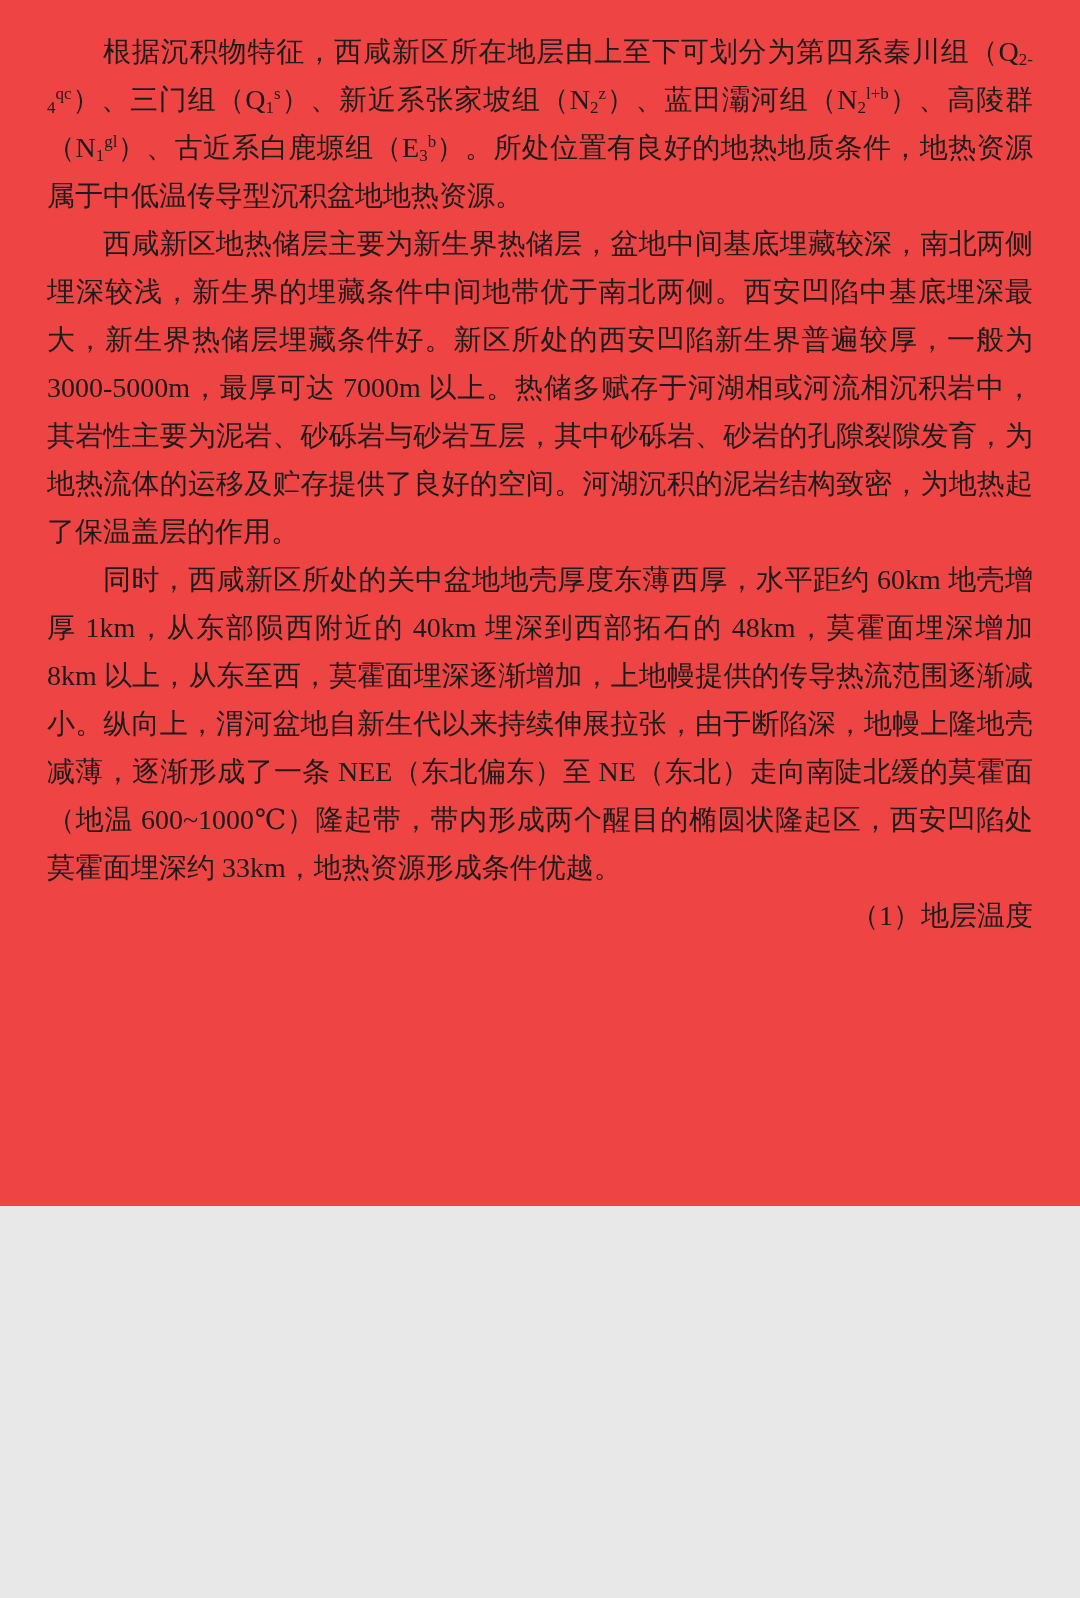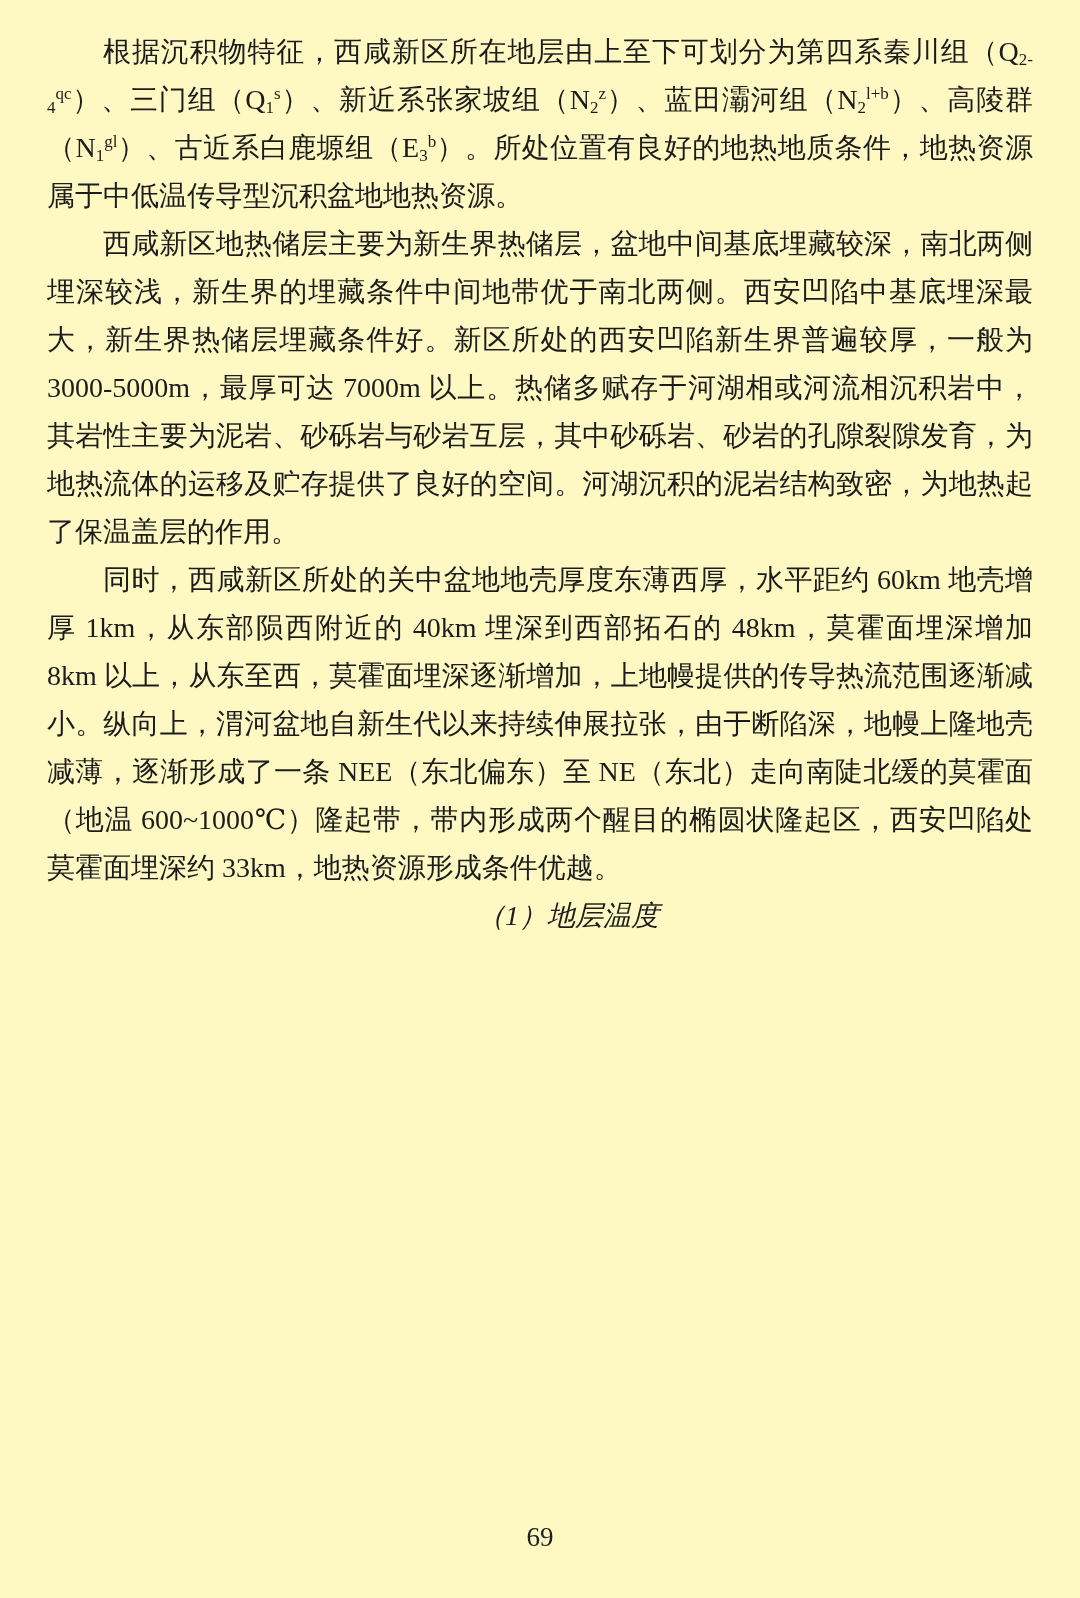--- a/index.html
+++ b/index.html
@@ -3,44 +3,43 @@
 <meta charset="utf-8">
 <style>
   html, body {
     margin: 0;
     padding: 0;
     background: #e8e8e8;
   }
   .page {
     position: relative;
     width: 1080px;
-    height: 1598px;
+    height: 1206px;
     margin: 0 auto;
-    background: #fef9c3;
+    background: #ef4444;
     font-family: "Liberation Serif", "DejaVu Serif", serif;
     color: #1c1c1c;
     overflow: hidden;
   }
   .content {
     position: absolute;
     left: 47px;
     right: 47px;
     top: 28px;
   }
   .content p {
     margin: 0;
     font-size: 28px;
     line-height: 48px;
     text-align: justify;
     text-indent: 2em;
     word-break: break-word;
   }
   .content p.heading {
-    text-align: center;
-    font-style: italic;
+    text-align: right;
   }
   .content sup {
     font-size: 17px;
     line-height: 0;
     vertical-align: 10px;
     letter-spacing: 0;
   }
   .content sub {
     font-size: 17px;
     line-height: 0;

